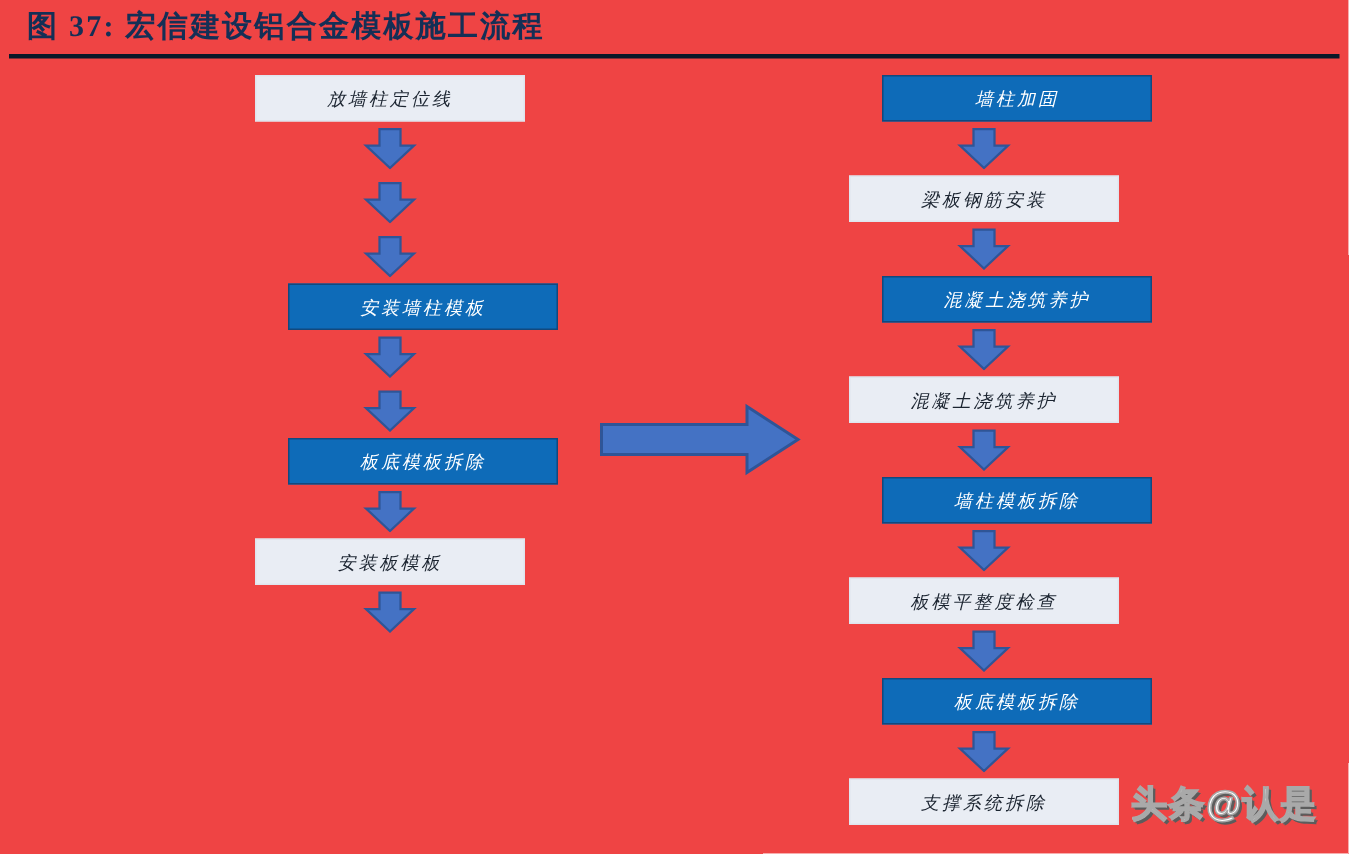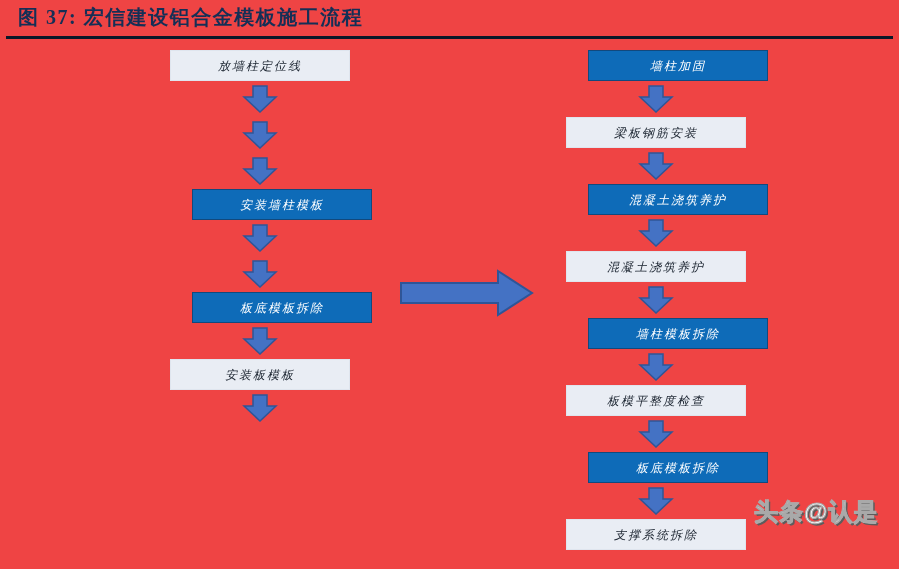--- a/index.html
+++ b/index.html
@@ -38,21 +38,21 @@
     border:1px solid var(--blue-border,#11497e);
     margin-left:44px;
   }
   .arrow-slot{
     height:36px;flex:0 0 36px;display:flex;align-items:center;justify-content:center;
   }
   .big-arrow{
     position:absolute;left:400px;top:268px;width:135px;height:50px;
   }
   .watermark{
-    position:absolute;left:754px;top:496px;
+    position:absolute;left:754px;top:520px;
     font-family:"Liberation Sans","DejaVu Sans",sans-serif;
     font-size:24px;font-weight:bold;letter-spacing:1px;white-space:nowrap;
     color:#ffffff;
     -webkit-text-stroke:1px #a9a9a9;
     text-shadow:2px 2px 0 #5c5c5c,1px 1px 0 #6e6e6e;
   }
 </style>
 </head>
 <body>
 

